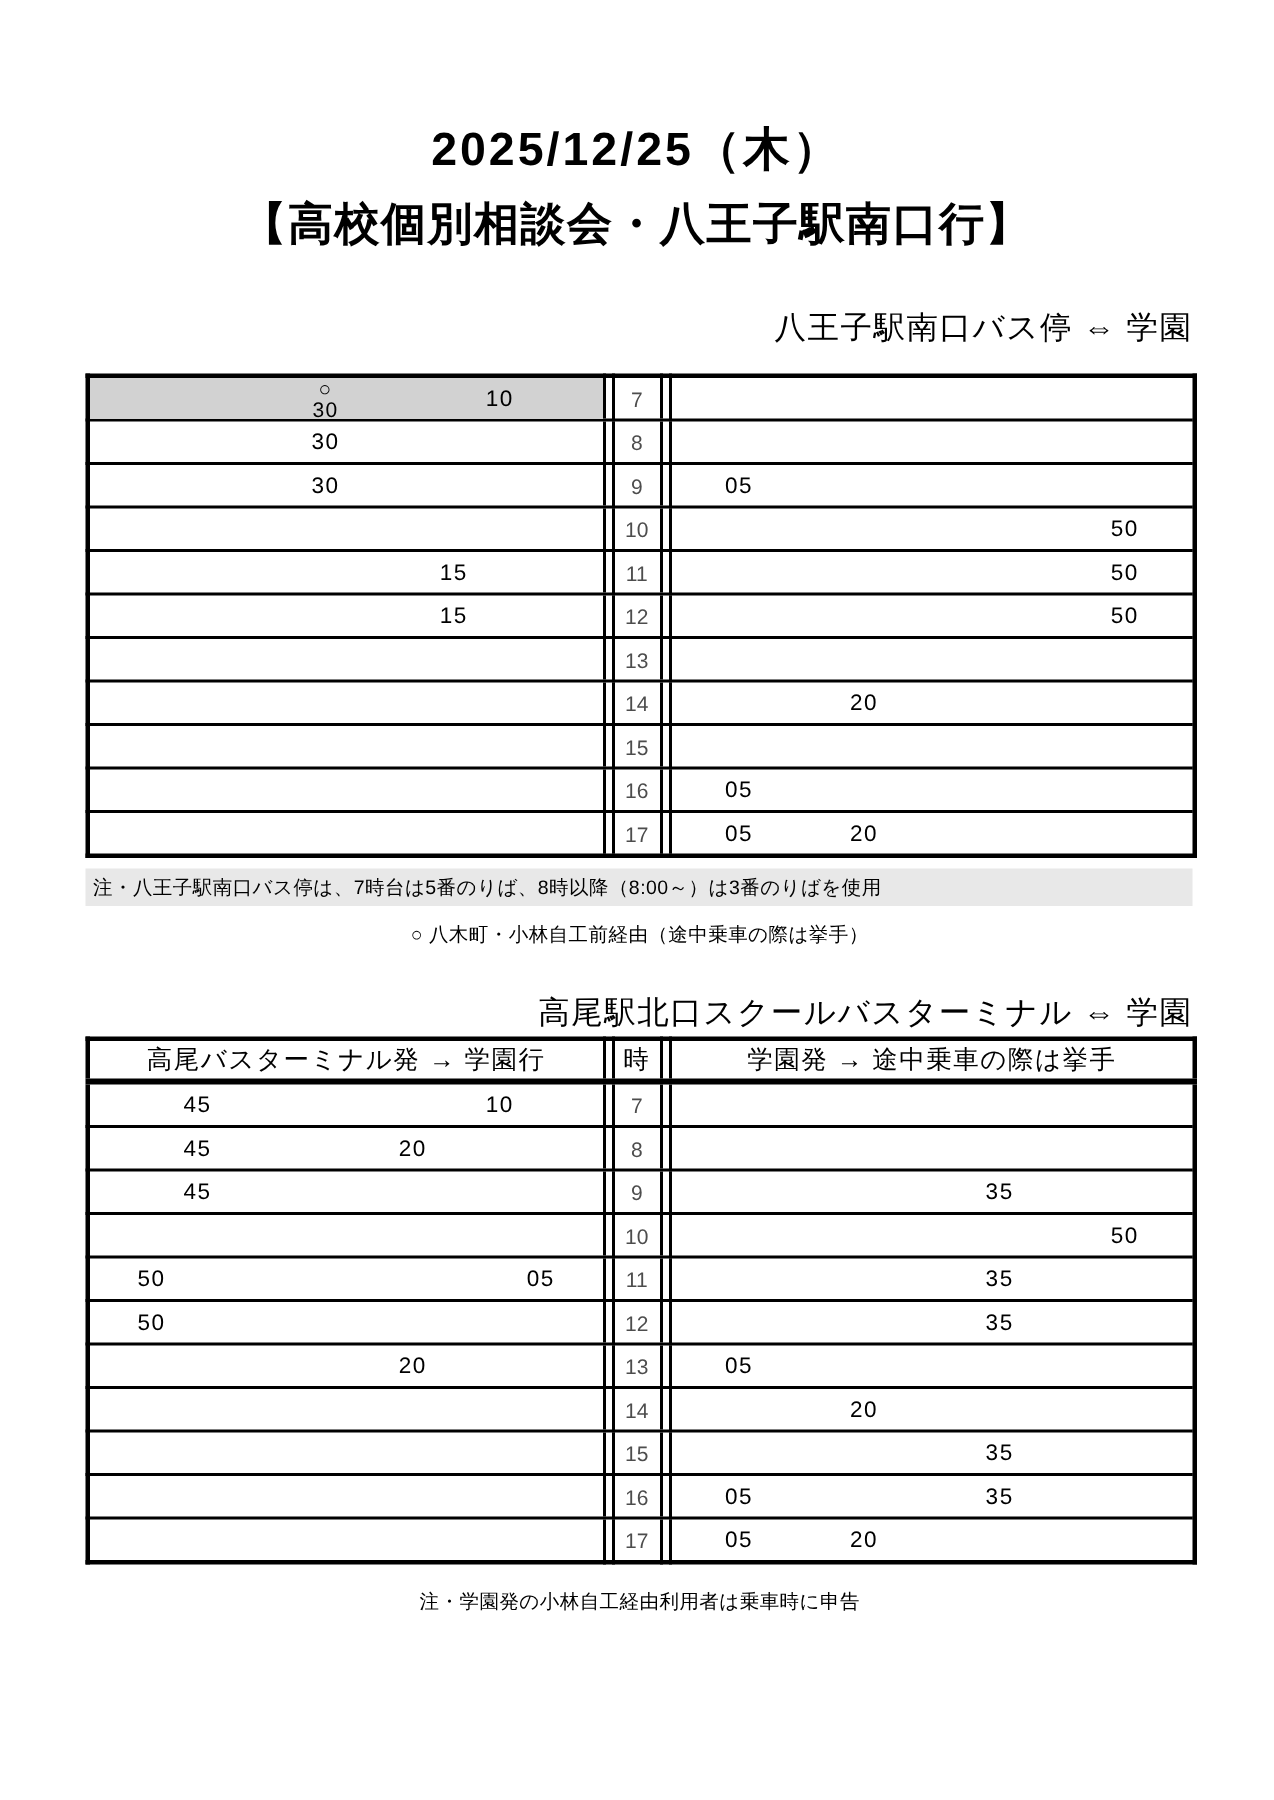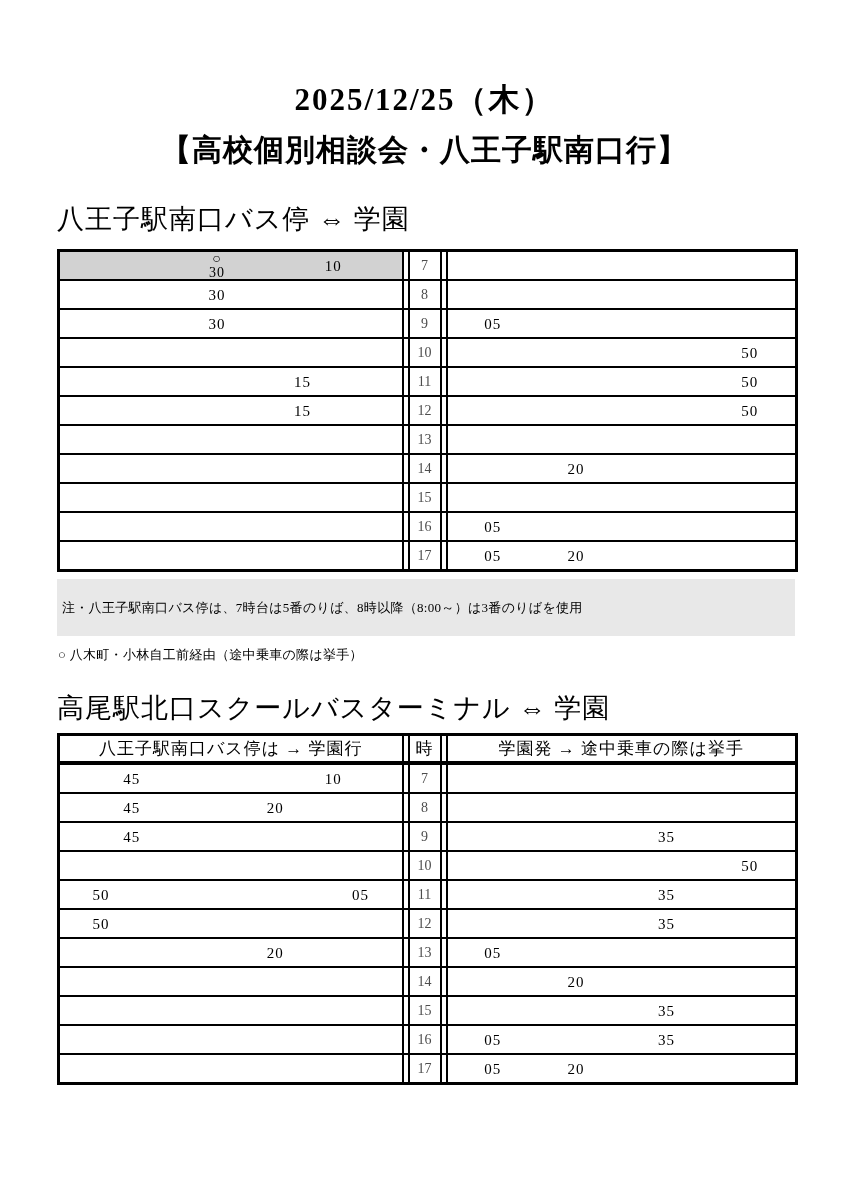--- a/index.html
+++ b/index.html
@@ -1,45 +1,45 @@
 <!DOCTYPE html>
 <html><head>
 <meta charset="utf-8">
 <style>
   html,body{margin:0;padding:0;background:#fff;}
   body{
     width:849px;height:1200px;position:relative;overflow:hidden;
     font-family:"Liberation Sans","DejaVu Sans",sans-serif;color:#000;
     --row-highlight:#d2d2d2;--note-highlight:#e8e8e8;--border:#000000;--hour-text:#4d4d4d;
   }
-  .page{width:849px;height:900px;position:relative;font-family:Liberation Serif, serif;}
+  .page{width:849px;height:900px;position:relative;}
   .main-title{ text-align:center;font-weight:bold;font-size:31px;line-height:36px;
     margin:0;padding-top:82px;letter-spacing:2px;}
   .main-title.sub{padding-top:14px;font-size:30px;letter-spacing:1px;}
   .section{width:738px;margin:0 auto 0 57px;}
-  .sec-title{text-align:left;font-size:27px;line-height:30px;letter-spacing:1px;}
+  .sec-title{text-align:right;font-size:21px;line-height:30px;letter-spacing:1px;}
   .sec-title.first{margin-top:36px;margin-bottom:15px;}
-  .sec-title.second{margin-top:30px;margin-bottom:10px;}
+  .sec-title.second{margin-top:30px;margin-bottom:0;}
   table.tt{border-collapse:collapse;table-layout:fixed;width:738px;
     border:3px solid var(--border);}
   table.tt td{border-bottom:2px solid var(--border);padding:0;position:relative;
     height:27px;overflow:visible;}
   table.tt tr.head td{border-bottom:4px solid var(--border);height:25px;
     text-align:center;font-size:17px;letter-spacing:1px;vertical-align:middle;}
   td.sp{border-left:2px solid var(--border);border-right:2px solid var(--border);}
   td.hourcell{text-align:center;font-size:14px;color:var(--hour-text);vertical-align:middle;}
   td.gray{background:var(--row-highlight);}
   span.min{position:absolute;top:50%;transform:translate(-50%,-50%);
     font-size:15px;letter-spacing:1px;white-space:nowrap;}
   span.min.v-top{top:27%;font-size:14px;}
   span.min.v-bot{top:76%;font-size:14px;}
   .note{font-size:13px;line-height:17px;letter-spacing:.3px;}
-  .note.bar{background:var(--note-highlight);margin-top:7px;padding:20px 5px;
+  .note.bar{background:var(--note-highlight);margin-top:7px;padding:4px 5px;
     width:738px;box-sizing:border-box;}
-  .note.plain{margin-top:10px;padding-left:1px;}
+  .note.plain{margin-top:10px;padding-left:1px;text-align:center;}
   .note.last{margin-top:16px;}
 </style>
 </head>
 <body style="--row-highlight: #d2d2d2; --note-highlight: #e8e8e8; --border: #000000; --hour-text: #4d4d4d;">
 
 <div class="page">
   <div class="main-title">2025/12/25（木）</div>
   <div class="main-title sub">【高校個別相談会・八王子駅南口行】</div>
   <div id="sections">
       <div class="section">
@@ -167,21 +167,21 @@
         <table class="tt">
           <colgroup>
             <col style="width: 344px;">
             <col style="width: 6px;">
             <col style="width: 32px;">
             <col style="width: 6px;">
             <col style="width: 350px;">
           </colgroup>
           <tbody>
             <tr class="head">
-              <td class="dephead">八王子駅南口バス停は → 学園行</td>
+              <td class="dephead">高尾バスターミナル発 → 学園行</td>
               <td class="sp"></td>
               <td class="hourhead">時</td>
               <td class="sp"></td>
               <td class="rethead">学園発 → 途中乗車の際は挙手</td>
             </tr>
             <tr class="datarow">
               <td class="depcell">
                 <span class="min" style="left: 21%;">45</span>
                 <span class="min" style="left: 80%;">10</span>
               </td>
@@ -287,15 +287,16 @@
               <td class="sp"></td>
               <td class="hourcell">17</td>
               <td class="sp"></td>
               <td class="retcell">
                 <span class="min" style="left: 13%;">05</span>
                 <span class="min" style="left: 37%;">20</span>
               </td>
             </tr>
           </tbody>
         </table>
+        <div class="note plain last">注・学園発の小林自工経由利用者は乗車時に申告</div>
       </div>
     </div>
 </div>
 
 </body></html>

